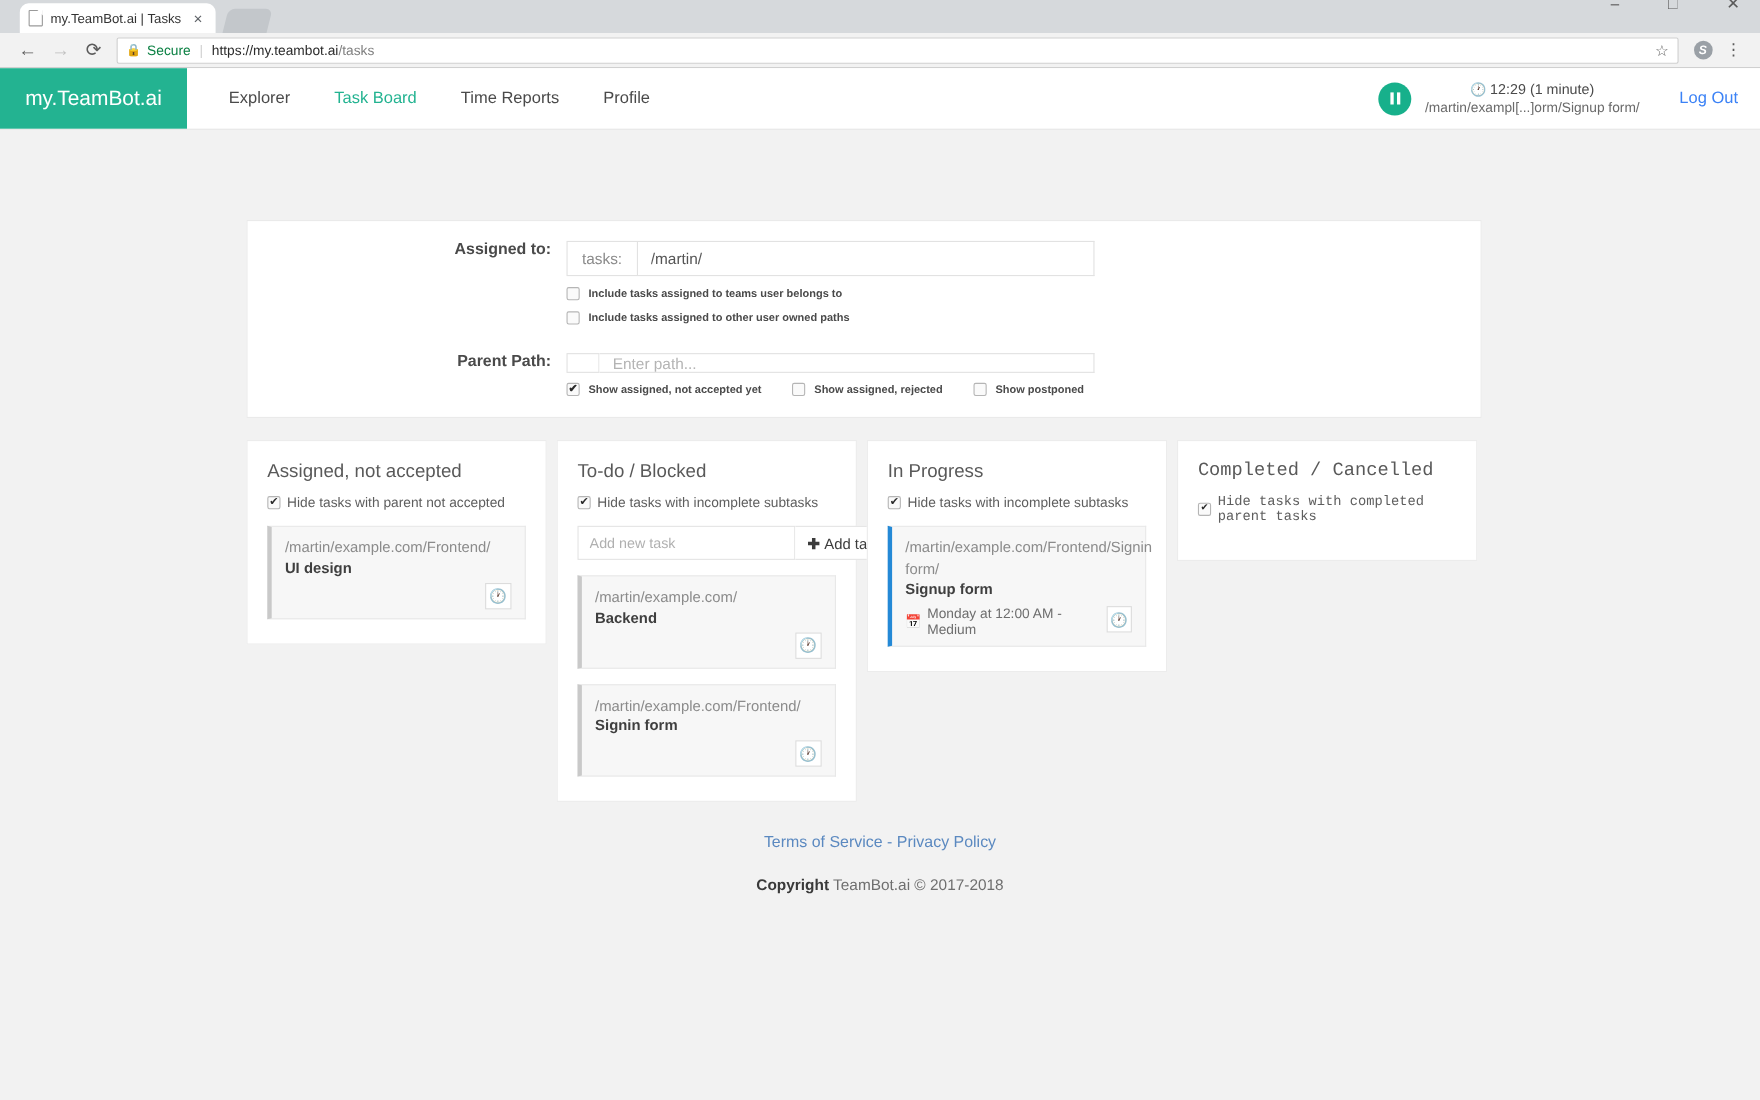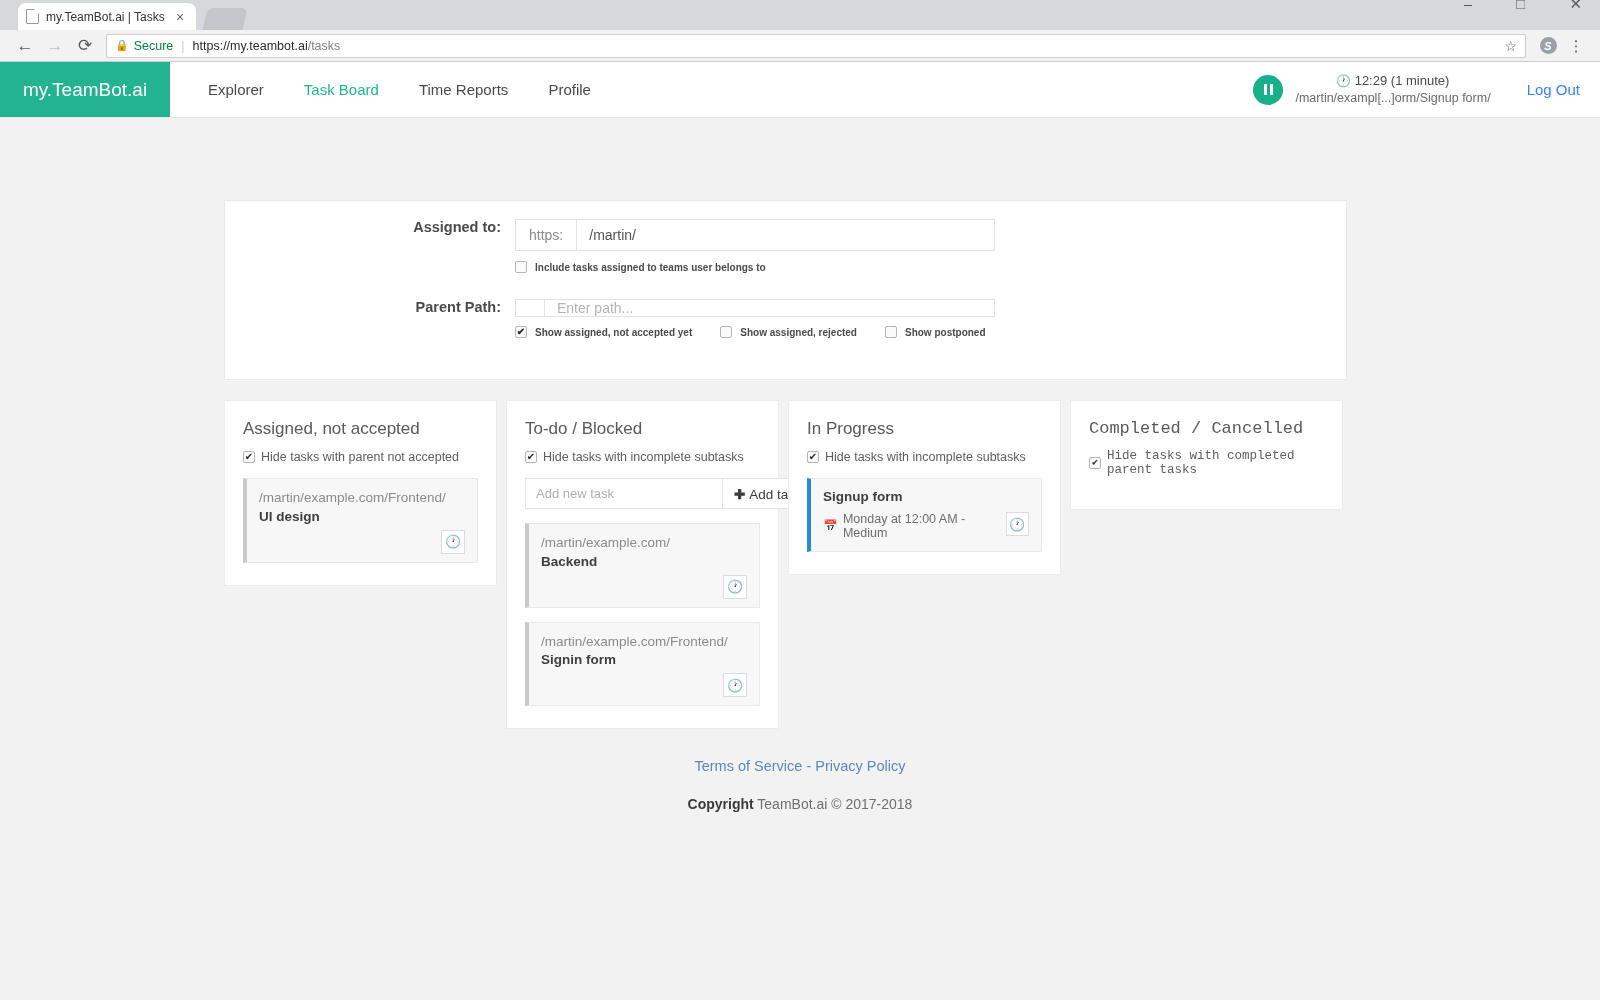--- a/index.html
+++ b/index.html
@@ -278,26 +278,30 @@
         </div>
         <div class="logout">Log Out</div>
       </div>
     </div>
 
     <div class="filter-panel">
       <div class="frow" style="margin-top:18px;">
         <div class="flabel">Assigned to:</div>
         <div style="width:480px;">
           <div class="input-group">
-            <span class="addon">https:</span>
+            <span class="addon">tasks:</span>
             <input class="fld" value="/martin/" style="">
           </div>
           <label class="checkline">
             <span class="cb"></span>
             <span>Include tasks assigned to teams user belongs to</span>
+          </label>
+          <label class="checkline">
+            <span class="cb"></span>
+            <span>Include tasks assigned to other user owned paths</span>
           </label>
         </div>
       </div>
 
       <div class="frow" style="margin-top:26px;">
         <div class="flabel">Parent Path:</div>
         <div style="width:480px;">
           <div class="input-group">
             <span class="addon"></span>
             <input class="fld" placeholder="Enter path..." style="">
@@ -363,20 +367,21 @@
         </div>
       </div>
 
       <div class="column">
         <div class="col-title">In Progress</div>
         <label class="col-check">
           <span class="cb checked"></span>
           <span>Hide tasks with incomplete subtasks</span>
         </label>
         <div class="card blue has-meta">
+          <div class="card-path">/martin/example.com/Frontend/Signin form/</div>
           <div class="card-name">Signup form</div>
           <div class="card-meta-row">
             <div class="card-meta">
               <span class="cal-glyph">📅</span>
                 <span>Monday at 12:00 AM - Medium</span>
             </div>
             <span class="clock-btn">🕐</span>
           </div>
         </div>
       </div>

